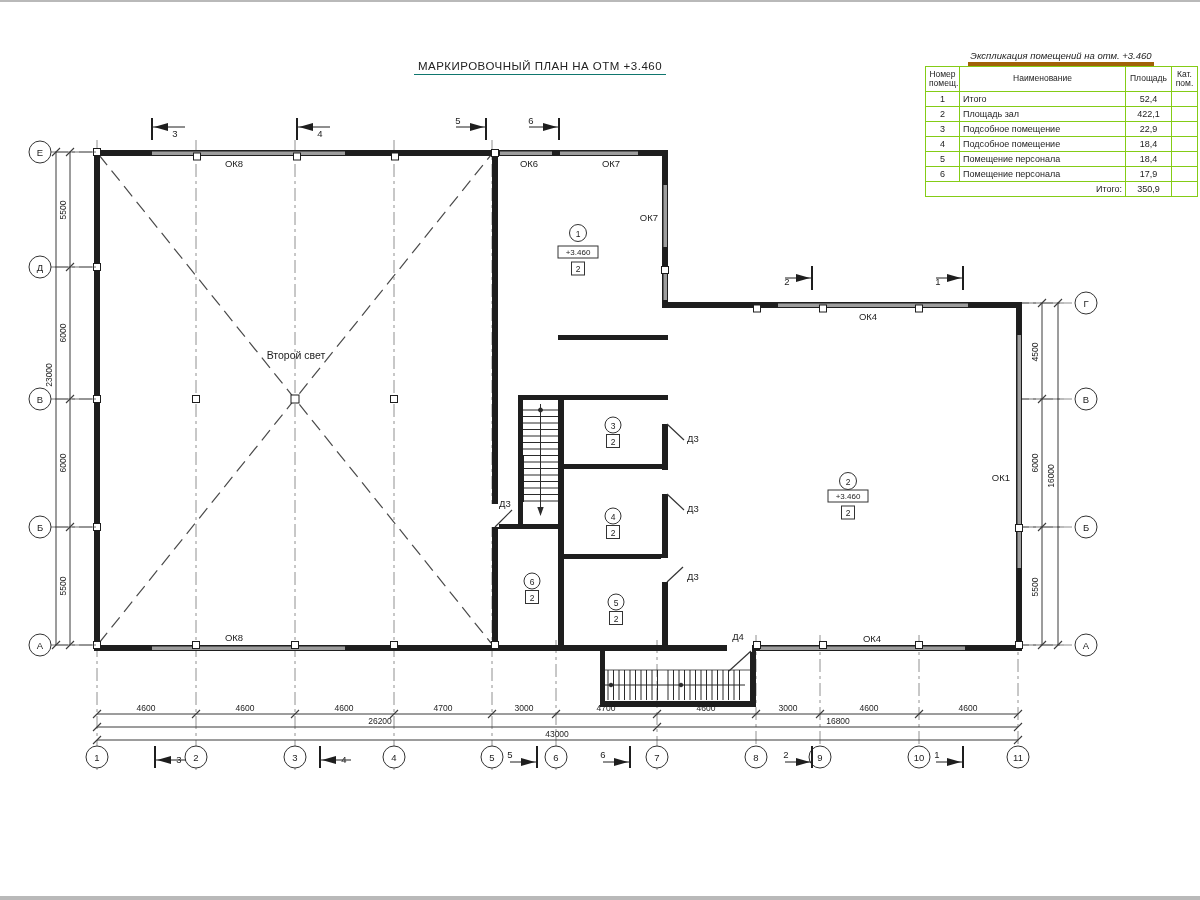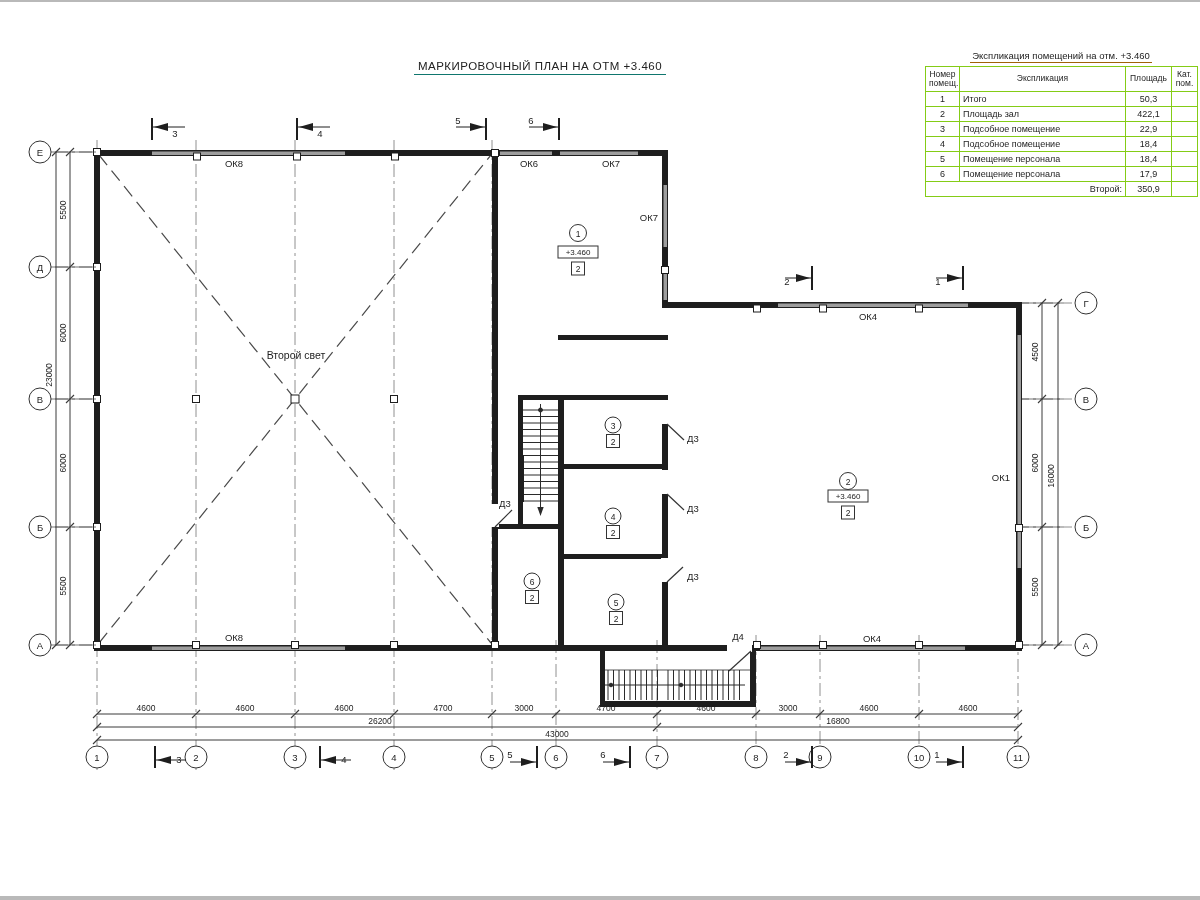--- a/index.html
+++ b/index.html
@@ -3,21 +3,21 @@
 <meta charset="utf-8">
 <style>
   html,body{margin:0;padding:0;background:#fff;}
   #sheet{position:relative;width:1200px;height:900px;background:#ffffff;overflow:hidden;
          font-family:"Liberation Sans",sans-serif;color:#222;}
   .edge{position:absolute;left:0;width:1200px;background:#b9b9b9;}
   #plan-title{position:absolute;left:360px;top:60px;width:360px;text-align:center;
               font-size:11.5px;letter-spacing:.5px;color:#222;}
   #plan-title span{border-bottom:1px solid #0f766e;padding:0 4px 2px 4px;}
   #expl-caption{position:absolute;left:925px;top:50px;width:272px;text-align:center;font-size:9.5px;}
-  #expl-caption span{border-bottom:1px solid #a16207;padding:0 2px 1px 2px;}
+  #expl-caption span{border-bottom:5px solid #a16207;padding:0 2px 1px 2px;font-style:italic;}
   table.expl{position:absolute;left:925px;top:66px;border-collapse:collapse;table-layout:fixed;
              width:272px;font-size:9px;color:#1d1d1d;}
   table.expl td,table.expl th{border:1px solid #84cc16;padding:0 3px;height:14px;
              overflow:hidden;white-space:nowrap;font-weight:normal;}
   table.expl th{height:24px;text-align:center;font-size:8.5px;line-height:1.1;}
   td.c{text-align:center;} td.r{text-align:right;}
   svg text{font-family:"Liberation Sans",sans-serif;fill:#1d1d1d;}
   svg{position:absolute;left:0;top:0;}
 </style>
 </head>
@@ -41,31 +41,31 @@
         <col style="width:166px">
         <col style="width:46px">
         <col style="width:26px">
       </colgroup>
     <tbody>
         <tr>
       <th>
             <div>Номер</div>
             <div>помещ.</div>
           </th>
-      <th>Экспликация</th>
+      <th>Наименование</th>
       <th>Площадь</th>
       <th>
             <div>Кат.</div>
             <div>пом.</div>
           </th>
     </tr>
     <tr>
           <td class="c">1</td>
           <td>Итого</td>
-          <td class="c">50,3</td>
+          <td class="c">52,4</td>
           <td></td>
         </tr>
     <tr>
           <td class="c">2</td>
           <td>Площадь зал</td>
           <td class="c">422,1</td>
           <td></td>
         </tr>
     <tr>
           <td class="c">3</td>
@@ -85,21 +85,21 @@
           <td class="c">18,4</td>
           <td></td>
         </tr>
     <tr>
           <td class="c">6</td>
           <td>Помещение персонала</td>
           <td class="c">17,9</td>
           <td></td>
         </tr>
     <tr>
-          <td colspan="2" class="r">Второй:</td>
+          <td colspan="2" class="r">Итого:</td>
           <td class="c">350,9</td>
           <td></td>
         </tr>
   </tbody>
     </table>
 
   <svg width="1200" height="900" viewBox="0 0 1200 900">
 
     <g stroke="#909090" stroke-width="1" stroke-dasharray="13 4 3 4">
       <line x1="97" y1="140" x2="97" y2="770"></line>

